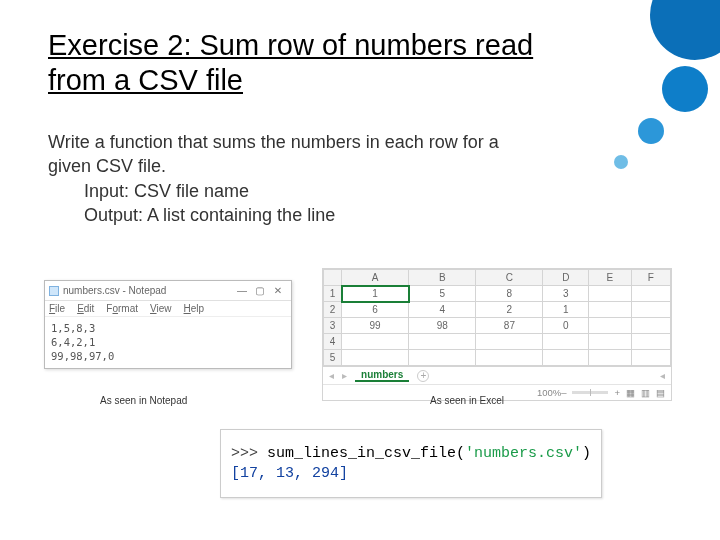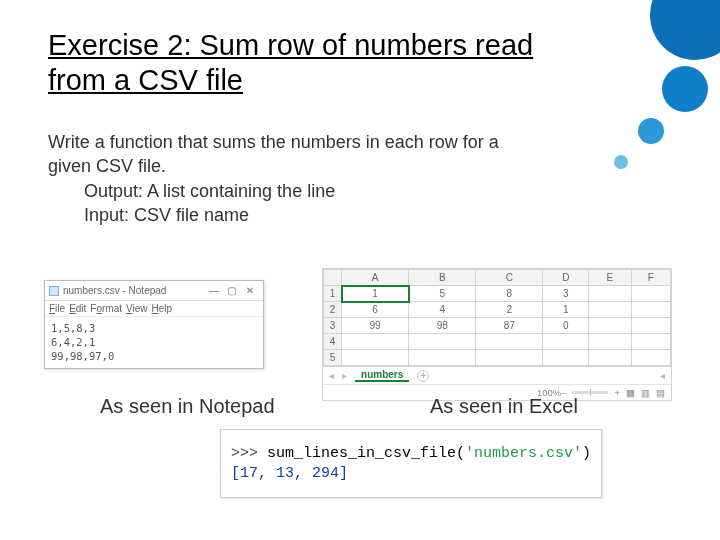--- a/index.html
+++ b/index.html
@@ -34,21 +34,21 @@
     top: 130px; left: 48px;
     font-size: 18px;
     color: #333;
     max-width: 470px;
     line-height: 1.35;
   }
   .indent { margin-left: 36px; }
   .notepad {
     position: absolute;
     top: 280px; left: 44px;
-    width: 220px;
+    width: 248px;
     background: #fff;
     border: 1px solid #bbb;
     box-shadow: 1px 1px 3px rgba(0,0,0,0.15);
     font-size: 10px;
   }
   .np-titlebar {
     height: 20px;
     display: flex;
     align-items: center;
     padding: 0 4px;
@@ -56,21 +56,21 @@
     color: #666;
   }
   .np-titlebar .np-icon { width: 10px; height: 10px; background: #cfe6fa; border:1px solid #7fb2e0; margin-right: 4px; display:inline-block;}
   .np-titlebar .spacer { flex: 1; }
   .np-titlebar .winbtn { width: 18px; text-align: center; color: #777; font-size: 10px; }
   .np-menu {
     font-size: 10px;
     color: #666;
     padding: 2px 4px;
     display: flex;
-    gap: 4px;
+    gap: 12px;
     border-bottom: 1px solid #eee;
   }
   .np-menu span u { text-decoration: underline; }
   .np-content {
     font-family: Consolas, monospace;
     font-size: 10.5px;
     color: #555;
     padding: 4px 6px 4px 6px;
     line-height: 1.35;
     white-space: pre;
@@ -118,21 +118,21 @@
     padding: 2px 6px;
     font-size: 9.5px;
     color: #888;
     border-top: 1px solid #e4e4e4;
   }
   .ex-zoom { display:flex; gap:6px; align-items:center; }
   .ex-zoom .bar { width:36px; height:3px; background:#ddd; position:relative; }
   .ex-zoom .bar::after{content:'';position:absolute;left:50%;top:-2px;width:1px;height:7px;background:#bbb;}
   .caption {
     position: absolute;
-    font-size: 20px;
+    font-size: 10px;
     color: #333;
   }
   .cap-left { top: 395px; left: 100px; }
   .cap-right { top: 395px; left: 430px; text-align: right; }
   .codebox {
     position: absolute;
     bottom: 42px; left: 220px;
     border: 1px solid #ccc;
     background: #fff;
     padding: 14px 10px;
@@ -151,22 +151,22 @@
 
 <div class="deco-circle c1"></div>
 <div class="deco-circle c2"></div>
 <div class="deco-circle c3"></div>
 <div class="deco-circle c4"></div>
 
 <h1 class="title">Exercise 2: Sum row of numbers read from a CSV file</h1>
 
 <div class="desc">
   <div>Write a function that sums the numbers in each row for a given CSV file.</div>
+  <div class="indent">Input: CSV file name</div>
   <div class="indent">Output:  A list containing the line</div>
-  <div class="indent">Input: CSV file name</div>
 </div>
 
 <div class="notepad">
   <div class="np-titlebar">
     <span class="np-icon"></span>
     <span>numbers.csv - Notepad</span>
     <span class="spacer"></span>
     <span class="winbtn">—</span>
     <span class="winbtn">▢</span>
     <span class="winbtn">✕</span>

